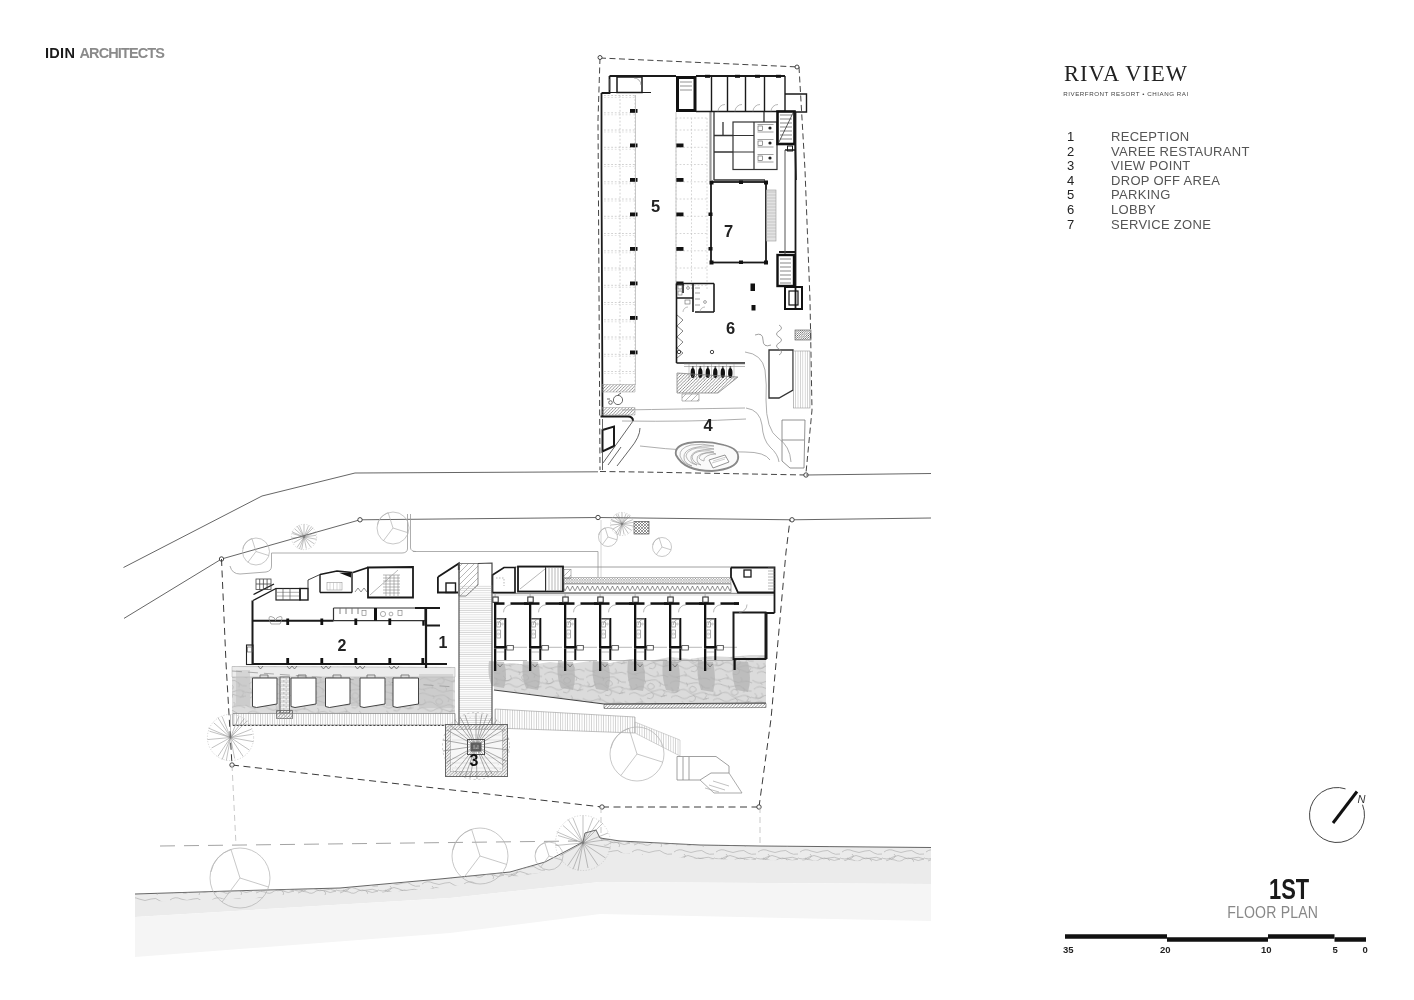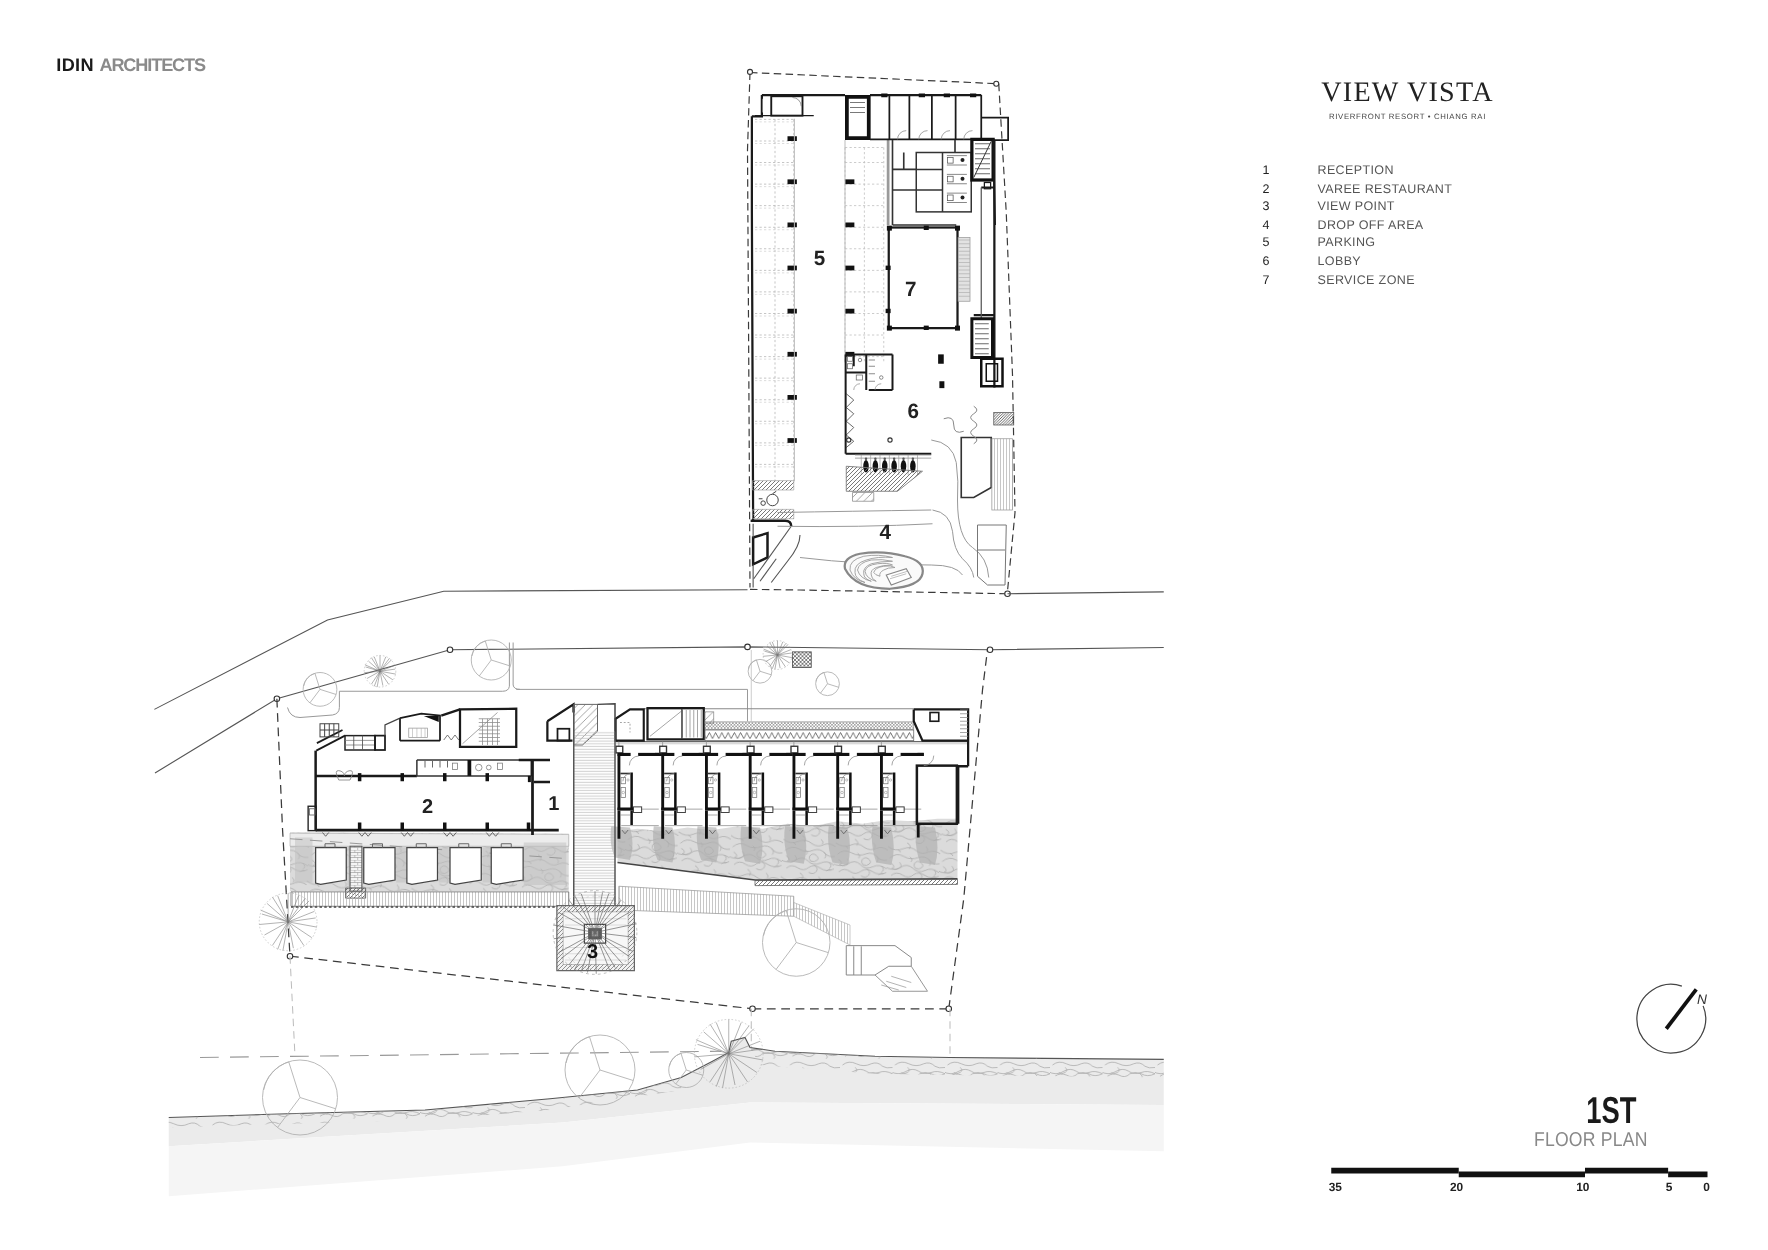--- a/index.html
+++ b/index.html
@@ -641,25 +641,25 @@
 
 <use href="#tplain" transform="translate(240,878) scale(3.0)"></use>
 <use href="#tplain" transform="translate(480,856) scale(2.8)"></use>
 <use href="#tplain" transform="translate(549,856) scale(1.4)"></use>
 <use href="#tfan" transform="translate(583,843) scale(2.5)"></use>
 </svg>
 
 <div class="abs" style="left:45px;top:45px;font-size:14.5px;font-weight:bold;letter-spacing:0.3px;color:#1a1a1a;text-align:center;">IDIN <span style="color:#8a8a8a;letter-spacing:-0.9px;">ARCHITECTS</span></div>
 
 <div class="abs" style="left:1036px;top:61px;width:180px;text-align:center;">
-<div style="font-family:'Liberation Serif',serif;font-size:22.5px;letter-spacing:1.0px;color:#222;white-space:nowrap;">VIEW VISTA</div>
+<div style="font-family:'Liberation Serif',serif;font-size:22.5px;letter-spacing:1.0px;color:#222;white-space:nowrap;">RIVA VIEW</div>
 <div style="font-size:6.2px;letter-spacing:0.55px;color:#444;margin-top:3px;white-space:nowrap;">RIVERFRONT RESORT • CHIANG RAI</div>
 </div>
 
-<div class="abs" style="left:1010px;top:130px;font-size:10px;color:#555;line-height:14.6px;letter-spacing:0.3px;">
+<div class="abs" style="left:1067px;top:130px;font-size:13px;color:#555;line-height:14.6px;letter-spacing:0.3px;">
 <div><span style="display:inline-block;width:44px;color:#222;">1</span>RECEPTION</div>
 <div><span style="display:inline-block;width:44px;color:#222;">2</span>VAREE RESTAURANT</div>
 <div><span style="display:inline-block;width:44px;color:#222;">3</span>VIEW POINT</div>
 <div><span style="display:inline-block;width:44px;color:#222;">4</span>DROP OFF AREA</div>
 <div><span style="display:inline-block;width:44px;color:#222;">5</span>PARKING</div>
 <div><span style="display:inline-block;width:44px;color:#222;">6</span>LOBBY</div>
 <div><span style="display:inline-block;width:44px;color:#222;">7</span>SERVICE ZONE</div>
 </div>
 
 <svg class="abs" style="left:1300px;top:774.5px;" width="90" height="85" viewBox="0 0 90 85">

